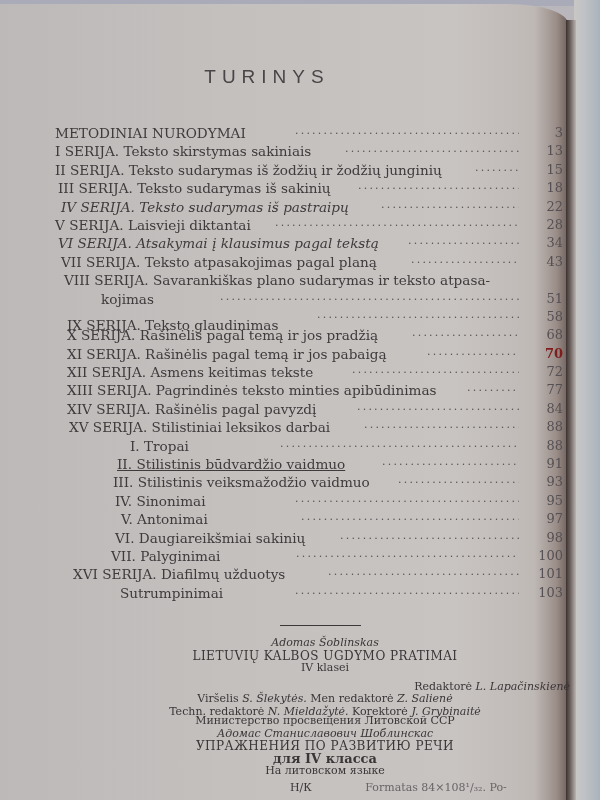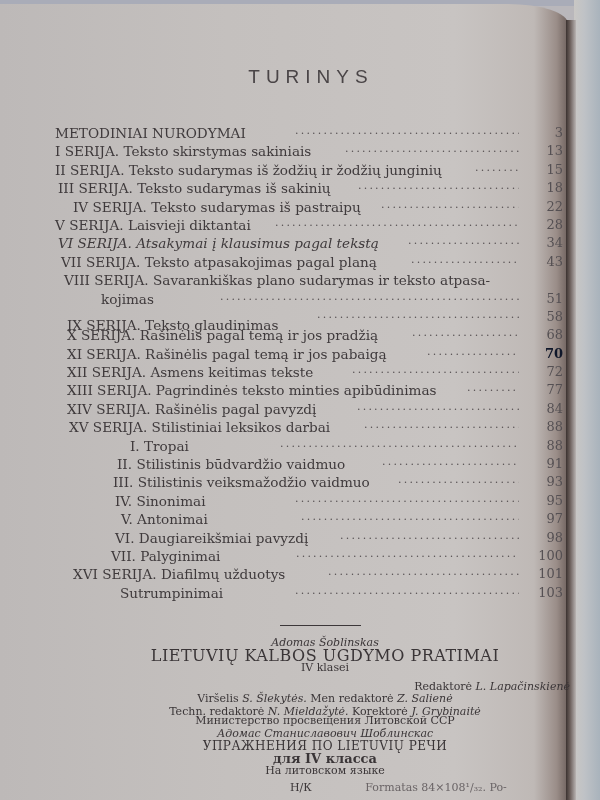--- a/index.html
+++ b/index.html
@@ -48,21 +48,20 @@
     .title {
       position: absolute;
       left: 0;
       width: 534px;
       top: 66px;
       text-align: center;
       font-family: "Liberation Sans", "DejaVu Sans", sans-serif;
       font-size: 19px;
       letter-spacing: 6px;
       color: #4a4547;
-      padding-left: 44px;
     }
     .toc {
       position: absolute;
       left: 55px;
       top: 124px;
       width: 510px;
     }
     .toc-row {
       position: relative;
       height: 18.4px;
@@ -90,21 +89,21 @@
       position: absolute;
       right: 2px;
       top: 0;
       width: 36px;
       text-align: right;
       font-size: 13px;
       color: #555053;
     }
     .toc-row.bold .page-num {
       font-weight: bold;
-      color: #0f172a;
+      color: #7f1d1d;
     }
     .rule {
       position: absolute;
       left: 280px;
       top: 625px;
       width: 81px;
       height: 1px;
       background: #3c3739;
     }
     .colophon {
@@ -148,21 +147,21 @@
       <span class="label" style="left: 0px; text-align: right;">II SERIJA. Teksto sudarymas iš žodžių ir žodžių junginių</span>
       <span class="dots" style="left: 420px;">................................................................................</span>
       <span class="page-num">15</span>
     </div>
     <div class="toc-row">
       <span class="label" style="left: 3px;">III SERIJA. Teksto sudarymas iš sakinių</span>
       <span class="dots" style="left: 303px;">................................................................................</span>
       <span class="page-num">18</span>
     </div>
     <div class="toc-row">
-      <span class="label" style="left: 18px;">IV SERIJA. Teksto sudarymas iš pastraipų</span>
+      <span class="label" style="left: 6px; font-style: italic;">IV SERIJA. Teksto sudarymas iš pastraipų</span>
       <span class="dots" style="left: 326px;">................................................................................</span>
       <span class="page-num">22</span>
     </div>
     <div class="toc-row">
       <span class="label" style="left: 0px;">V SERIJA. Laisvieji diktantai</span>
       <span class="dots" style="left: 220px;">................................................................................</span>
       <span class="page-num">28</span>
     </div>
     <div class="toc-row">
       <span class="label" style="left: 3px; font-style: italic;">VI SERIJA. Atsakymai į klausimus pagal tekstą</span>
@@ -217,41 +216,41 @@
       <span class="label" style="left: 14px;">XV SERIJA. Stilistiniai leksikos darbai</span>
       <span class="dots" style="left: 309px;">................................................................................</span>
       <span class="page-num">88</span>
     </div>
     <div class="toc-row">
       <span class="label" style="left: 75px;">I. Tropai</span>
       <span class="dots" style="left: 225px;">................................................................................</span>
       <span class="page-num">88</span>
     </div>
     <div class="toc-row">
-      <span class="label" style="left: 62px;">II. Stilistinis būdvardžio vaidmuo</span>
+      <span class="label" style="left: 62px; text-decoration: underline;">II. Stilistinis būdvardžio vaidmuo</span>
       <span class="dots" style="left: 327px;">................................................................................</span>
       <span class="page-num">91</span>
     </div>
     <div class="toc-row">
       <span class="label" style="left: 58px;">III. Stilistinis veiksmažodžio vaidmuo</span>
       <span class="dots" style="left: 343px;">................................................................................</span>
       <span class="page-num">93</span>
     </div>
     <div class="toc-row">
       <span class="label" style="left: 60px;">IV. Sinonimai</span>
       <span class="dots" style="left: 240px;">................................................................................</span>
       <span class="page-num">95</span>
     </div>
     <div class="toc-row">
       <span class="label" style="left: 66px;">V. Antonimai</span>
       <span class="dots" style="left: 246px;">................................................................................</span>
       <span class="page-num">97</span>
     </div>
     <div class="toc-row">
-      <span class="label" style="left: 60px;">VI. Daugiareikšmiai pavyzdį</span>
+      <span class="label" style="left: 60px;">VI. Daugiareikšmiai sakinių</span>
       <span class="dots" style="left: 285px;">................................................................................</span>
       <span class="page-num">98</span>
     </div>
     <div class="toc-row">
       <span class="label" style="left: 56px;">VII. Palyginimai</span>
       <span class="dots" style="left: 241px;">................................................................................</span>
       <span class="page-num">100</span>
     </div>
     <div class="toc-row">
       <span class="label" style="left: 18px;">XVI SERIJA. Diafilmų užduotys</span>
@@ -262,21 +261,21 @@
       <span class="label" style="left: 65px;">Sutrumpinimai</span>
       <span class="dots" style="left: 240px;">................................................................................</span>
       <span class="page-num">103</span>
     </div>
   </div>
 
 <div class="rule"></div>
 
 <div class="colophon" style="top:637px;">
   <span class="ln it">Adomas Šoblinskas</span>
-  <span class="ln caps" style="font-size:16px;">LIETUVIŲ KALBOS UGDYMO PRATIMAI</span>
+  <span class="ln caps" style="font-size:12px;">LIETUVIŲ KALBOS UGDYMO PRATIMAI</span>
   <span class="ln">IV klasei</span>
   <span class="ln" style="margin-top:6px;text-align:right;">
     <span>Redaktorė</span>
     <span class="it">L. Lapačinskienė</span>
   </span>
   <span class="ln">
     <span>Viršelis</span>
     <span class="it">S. Šlekytės.</span>
     <span>Men redaktorė</span>
     <span class="it">Z. Salienė</span>
@@ -285,20 +284,20 @@
     <span>Techn. redaktorė</span>
     <span class="it">N. Mieldažytė.</span>
     <span>Korektorė</span>
     <span class="it">J. Grybinaitė</span>
   </span>
 </div>
 
 <div class="colophon" style="top:715px;">
   <span class="ln">Министерство просвещения Литовской ССР</span>
   <span class="ln it">Адомас Станиславович Шоблинскас</span>
-  <span class="ln caps" style="font-size:12px;">УПРАЖНЕНИЯ ПО LIETUVIŲ РЕЧИ</span>
+  <span class="ln caps" style="font-size:12px;">УПРАЖНЕНИЯ ПО РАЗВИТИЮ РЕЧИ</span>
   <span class="ln" style="font-weight:bold;font-size:13px;">для IV класса</span>
   <span class="ln">На литовском языке</span>
   <span class="ln" style="margin-top:4px;text-align:left;padding-left:210px;">
     <span>Н/К</span>
     <span style="margin-left:50px;color:#6a6466;">Formatas 84×108¹/₃₂. Po-</span>
   </span>
 </div>
 
 </body></html>

